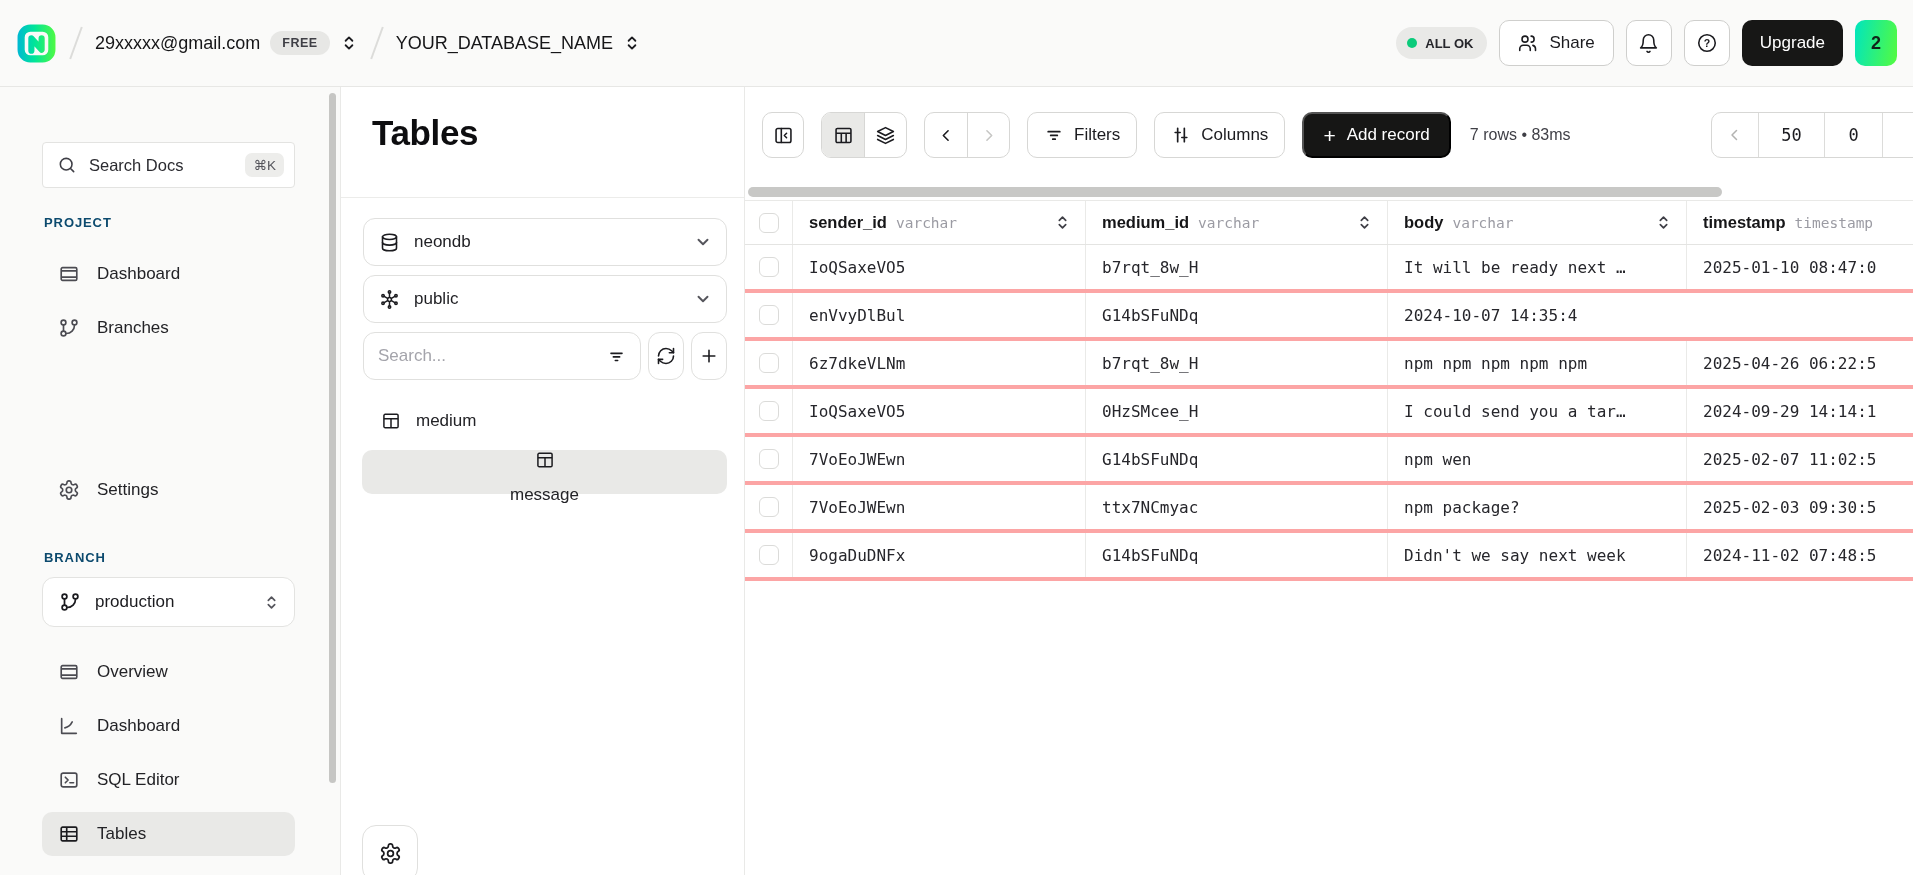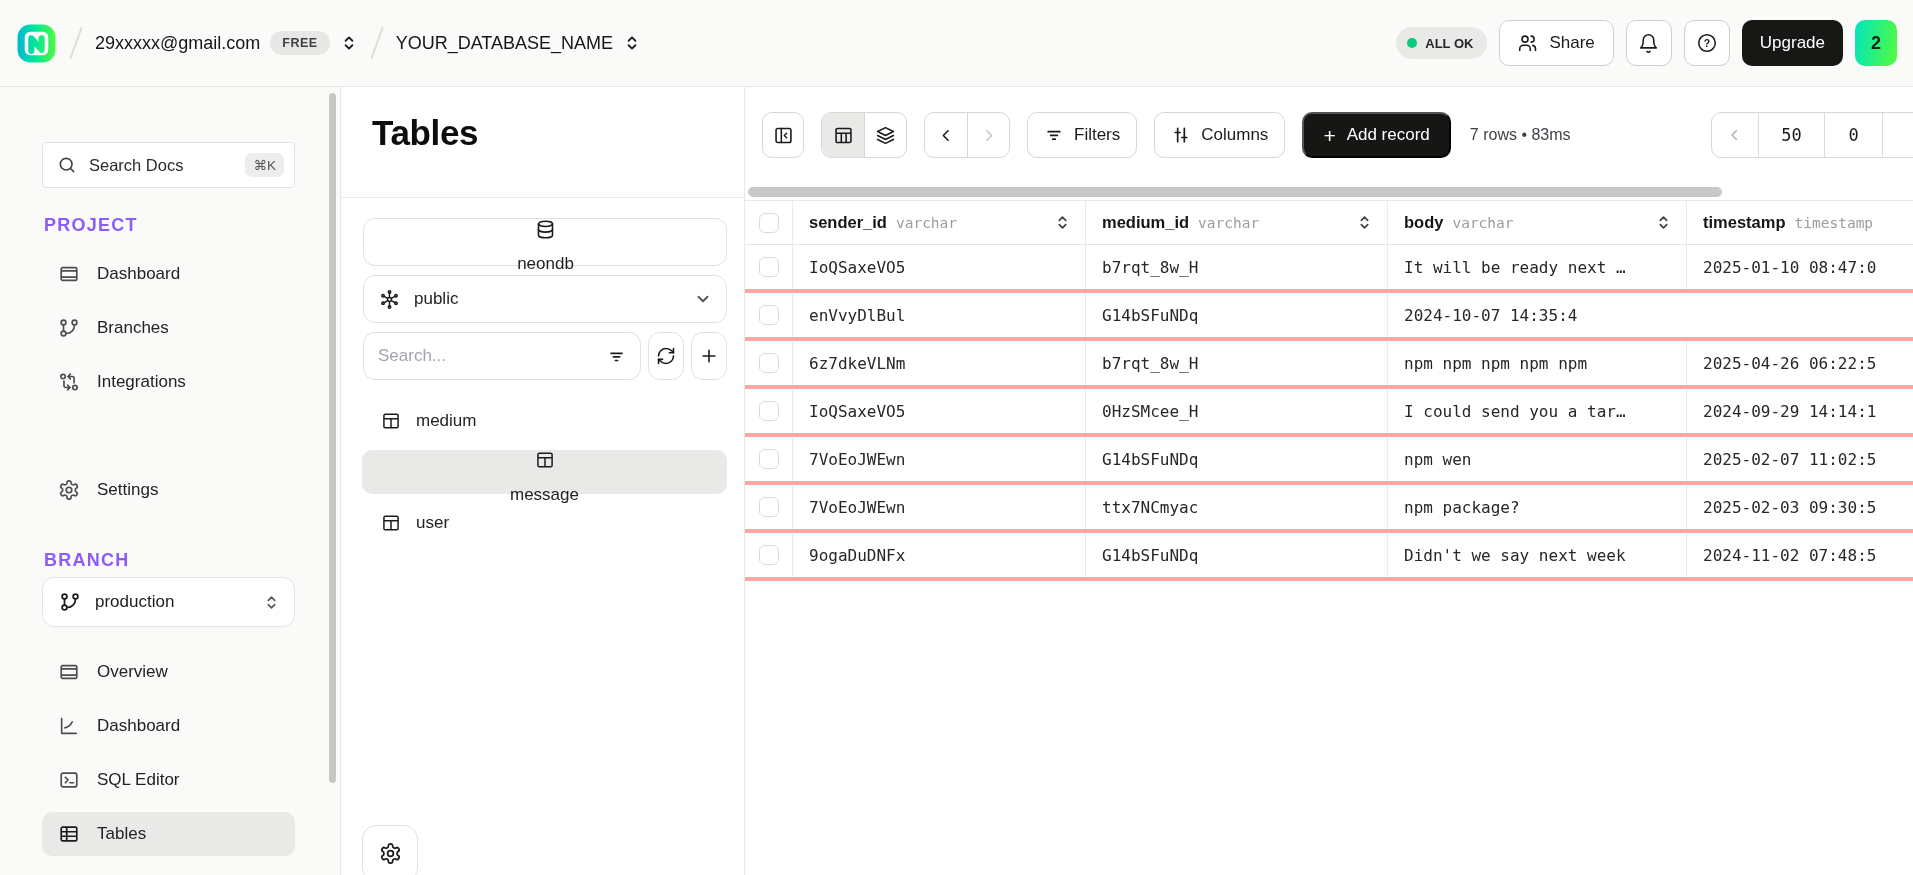--- a/index.html
+++ b/index.html
@@ -26,21 +26,21 @@
   .credits { width:42px; height:46px; border-radius:10px; display:flex; align-items:center; justify-content:center;
              background:linear-gradient(100deg,#00e5bf 0%,#55fb3e 100%); font-size:18px; font-weight:600; color:#10231a; }
 
   
   .sidebar { position:absolute; left:0; top:87px; width:341px; height:788px; background:#fafaf9;
              border-right:1px solid #e9e9e7; }
   .searchdocs { position:absolute; left:42px; top:55px; width:253px; height:46px; background:#fff;
                 border:1px solid #e3e3e1; border-radius:4px; display:flex; align-items:center;
                 padding:0 10px 0 14px; gap:12px; color:#2b2b30; font-size:16.5px; cursor:pointer; }
   .kbd { margin-left:auto; background:#ededeb; border-radius:7px; padding:4px 8px; font-size:13.5px; color:#55555c; }
-  .sec-label { position:absolute; left:44px; font-size:18px; font-weight:700; letter-spacing:.07em; color:#8b5cf6; }
+  .sec-label { position:absolute; left:44px; font-size:13px; font-weight:700; letter-spacing:.07em; color:#0c4a6e; }
   .navitem { position:absolute; left:42px; width:253px; height:44px; border-radius:10px; display:flex;
              align-items:center; padding:0 16px; gap:17px; font-size:17px; color:#232327; cursor:pointer; }
   .navitem .nicon { display:flex; color:#4b4b52; flex:none; }
   .navitem.active { background:#e9e9e7; font-weight:500; }
   .navitem.active .nicon { color:#1b1b1f; }
   .branch-select { position:absolute; left:42px; top:490px; width:253px; height:50px; background:#fff;
                    border:1px solid #e3e3e1; border-radius:12px; display:flex; align-items:center;
                    padding:0 14px 0 16px; gap:14px; font-size:17px; font-weight:500; cursor:pointer; }
   .sidebar-scrollthumb { position:absolute; right:4px; top:6px; width:7px; height:690px; border-radius:4px; background:#c6c6c4; }
 
@@ -212,33 +212,20 @@
         <svg width="22" height="22" viewBox="0 0 24 24" fill="none" stroke="currentColor" stroke-width="1.8" stroke-linecap="round" stroke-linejoin="round">
             <line x1="6" x2="6" y1="9" y2="15"></line>
             <circle cx="18" cy="6" r="2.6"></circle>
             <circle cx="6" cy="18" r="2.6"></circle>
             <circle cx="6" cy="6" r="2.6"></circle>
             <path d="M18 9a9 9 0 0 1-9 9"></path>
           </svg>
       </span>
       <span>Branches</span>
     </div>
-    <div class="navitem" style="top:273px;">
-      <span class="nicon">
-        <svg width="22" height="22" viewBox="0 0 24 24" fill="none" stroke="currentColor" stroke-width="1.8" stroke-linecap="round" stroke-linejoin="round">
-            <circle cx="5.5" cy="6" r="2.4"></circle>
-            <circle cx="18.5" cy="18" r="2.4"></circle>
-            <path d="M11 6h4.5a2 2 0 0 1 2 2v5"></path>
-            <path d="m13.5 8.5-2.5-2.5 2.5-2.5"></path>
-            <path d="M13 18H8.5a2 2 0 0 1-2-2v-5"></path>
-            <path d="m10.5 15.5 2.5 2.5-2.5 2.5"></path>
-          </svg>
-      </span>
-      <span>Integrations</span>
-    </div>
     <div class="navitem" style="top:381px;">
       <span class="nicon">
         <svg width="22" height="22" viewBox="0 0 24 24" fill="none" stroke="currentColor" stroke-width="1.8" stroke-linecap="round" stroke-linejoin="round">
             <path d="M12.22 2h-.44a2 2 0 0 0-2 2v.18a2 2 0 0 1-1 1.73l-.43.25a2 2 0 0 1-2 0l-.15-.08a2 2 0 0 0-2.73.73l-.22.38a2 2 0 0 0 .73 2.73l.15.1a2 2 0 0 1 1 1.72v.51a2 2 0 0 1-1 1.74l-.15.09a2 2 0 0 0-.73 2.73l.22.38a2 2 0 0 0 2.73.73l.15-.08a2 2 0 0 1 2 0l.43.25a2 2 0 0 1 1 1.73V20a2 2 0 0 0 2 2h.44a2 2 0 0 0 2-2v-.18a2 2 0 0 1 1-1.73l.43-.25a2 2 0 0 1 2 0l.15.08a2 2 0 0 0 2.73-.73l.22-.39a2 2 0 0 0-.73-2.73l-.15-.08a2 2 0 0 1-1-1.74v-.5a2 2 0 0 1 1-1.74l.15-.09a2 2 0 0 0 .73-2.73l-.22-.38a2 2 0 0 0-2.73-.73l-.15.08a2 2 0 0 1-2 0l-.43-.25a2 2 0 0 1-1-1.73V4a2 2 0 0 0-2-2z"></path>
             <circle cx="12" cy="12" r="3"></circle>
           </svg>
       </span>
       <span>Settings</span>
     </div>
 
@@ -300,21 +287,21 @@
       <span>Tables</span>
     </div>
 
     <div class="sidebar-scrollthumb"></div>
   </aside>
 
   <section class="tpanel">
     <h1>Tables</h1>
     <div class="divider"></div>
 
-    <div class="selector" style="top:131px;flex-direction:column;">
+    <div class="selector" style="top:131px;">
       <span>
         <svg width="21" height="21" viewBox="0 0 24 24" fill="none" stroke="#1b1b1f" stroke-width="1.8" stroke-linecap="round">
             <ellipse cx="12" cy="5.5" rx="8" ry="3"></ellipse>
             <path d="M4 5.5v13c0 1.66 3.58 3 8 3s8-1.34 8-3v-13"></path>
             <path d="M4 12c0 1.66 3.58 3 8 3s8-1.34 8-3"></path>
           </svg>
       </span>
       <span>neondb</span>
       <span class="chev">
         <svg width="18" height="18" viewBox="0 0 16 16" fill="none" stroke="currentColor" stroke-width="1.7" stroke-linecap="round" stroke-linejoin="round">
@@ -383,29 +370,20 @@
     </div>
     <div class="tlist-item active" style="top:363px;">
       <span>
         <svg width="20" height="20" viewBox="0 0 24 24" fill="none" stroke="#1b1b1f" stroke-width="1.8" stroke-linejoin="round">
             <rect x="3.5" y="4" width="17" height="16" rx="1.5"></rect>
             <path d="M3.5 9.3h17M12 9.3V20"></path>
           </svg>
       </span>
       <span>message</span>
     </div>
-    <div class="tlist-item" style="top:414px;">
-      <span>
-        <svg width="20" height="20" viewBox="0 0 24 24" fill="none" stroke="#1b1b1f" stroke-width="1.8" stroke-linejoin="round">
-            <rect x="3.5" y="4" width="17" height="16" rx="1.5"></rect>
-            <path d="M3.5 9.3h17M12 9.3V20"></path>
-          </svg>
-      </span>
-      <span>user</span>
-    </div>
 
     <button class="gear-btn">
       <span>
         <svg width="23" height="23" viewBox="0 0 24 24" fill="none" stroke="#1b1b1f" stroke-width="1.8" stroke-linecap="round" stroke-linejoin="round">
             <path d="M12.22 2h-.44a2 2 0 0 0-2 2v.18a2 2 0 0 1-1 1.73l-.43.25a2 2 0 0 1-2 0l-.15-.08a2 2 0 0 0-2.73.73l-.22.38a2 2 0 0 0 .73 2.73l.15.1a2 2 0 0 1 1 1.72v.51a2 2 0 0 1-1 1.74l-.15.09a2 2 0 0 0-.73 2.73l.22.38a2 2 0 0 0 2.73.73l.15-.08a2 2 0 0 1 2 0l.43.25a2 2 0 0 1 1 1.73V20a2 2 0 0 0 2 2h.44a2 2 0 0 0 2-2v-.18a2 2 0 0 1 1-1.73l.43-.25a2 2 0 0 1 2 0l.15.08a2 2 0 0 0 2.73-.73l.22-.39a2 2 0 0 0-.73-2.73l-.15-.08a2 2 0 0 1-1-1.74v-.5a2 2 0 0 1 1-1.74l.15-.09a2 2 0 0 0 .73-2.73l-.22-.38a2 2 0 0 0-2.73-.73l-.15.08a2 2 0 0 1-2 0l-.43-.25a2 2 0 0 1-1-1.73V4a2 2 0 0 0-2-2z"></path>
             <circle cx="12" cy="12" r="3"></circle>
           </svg>
       </span>
     </button>
   </section>

